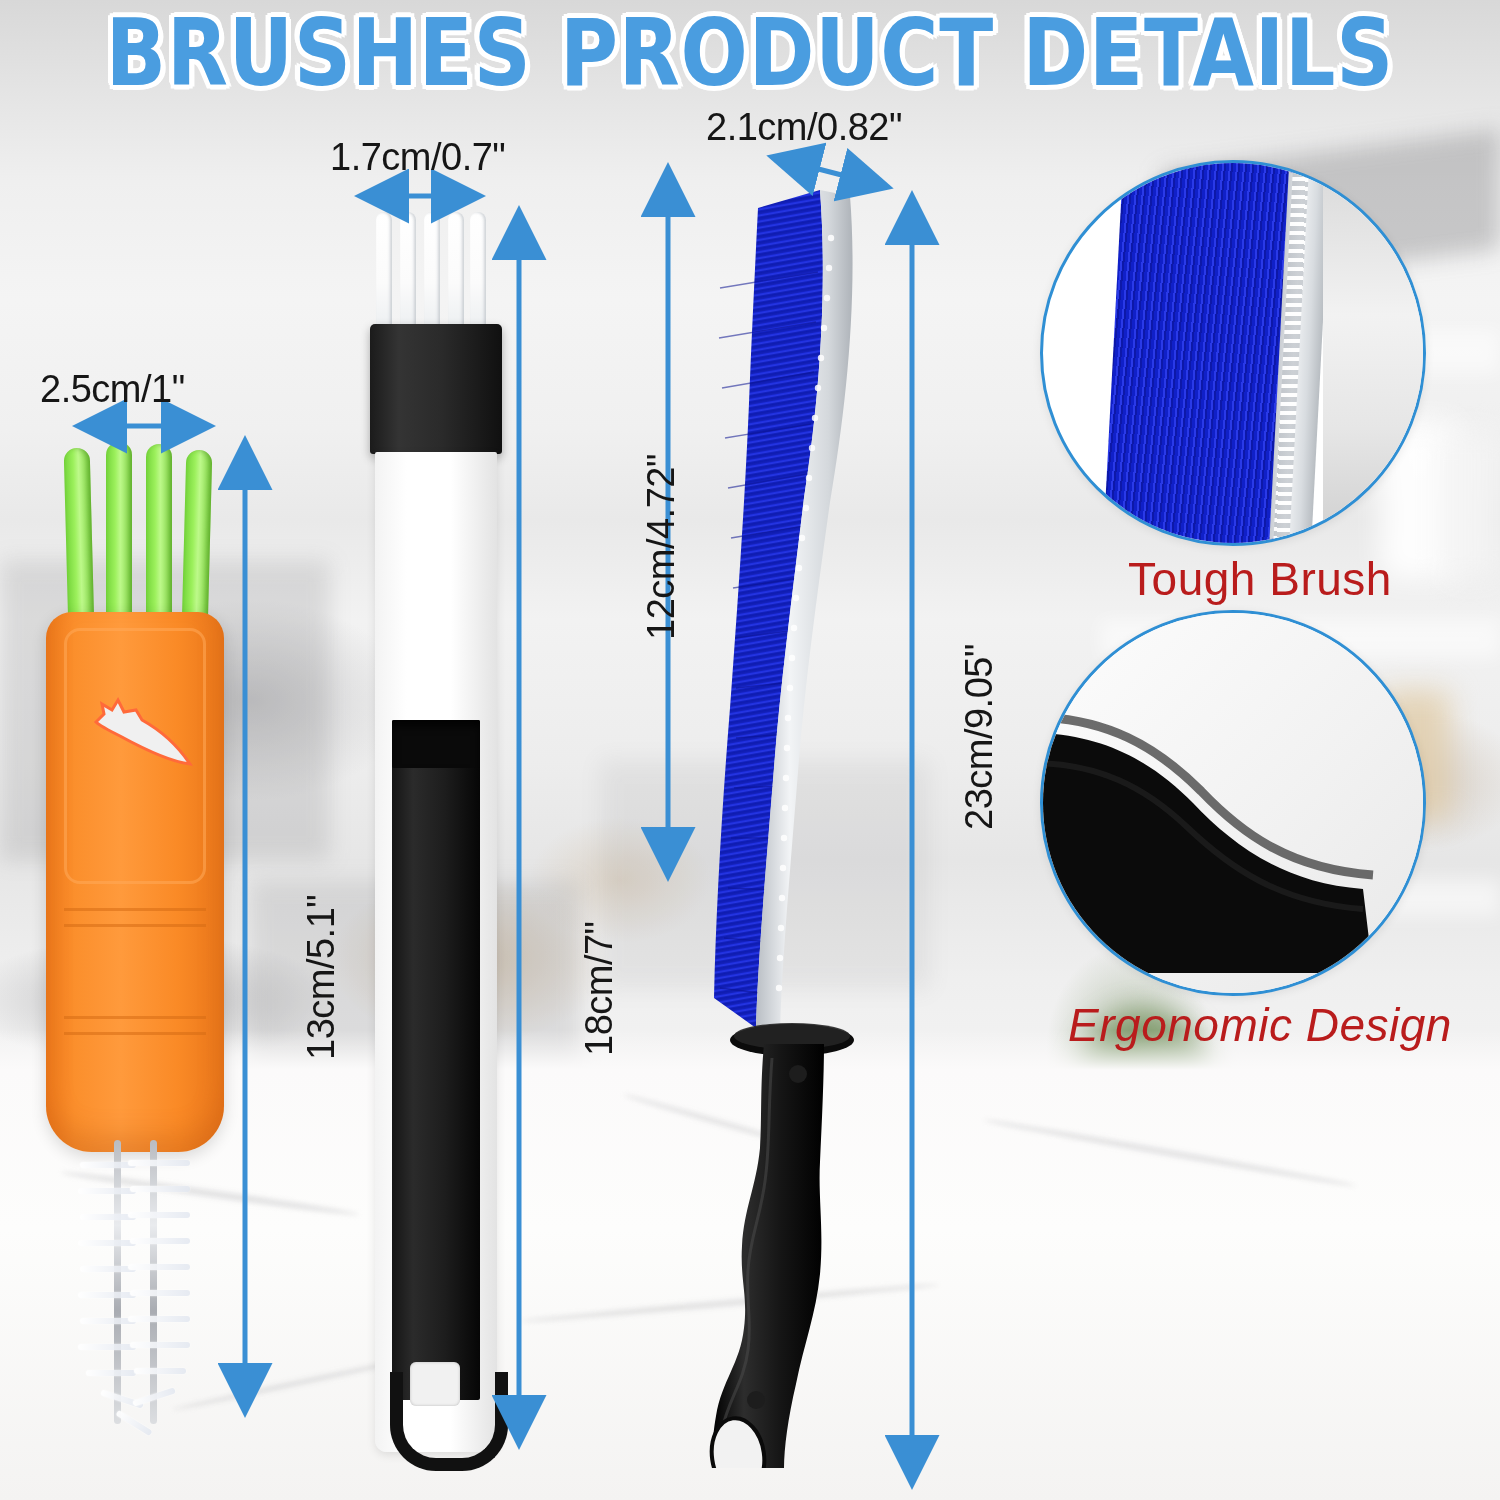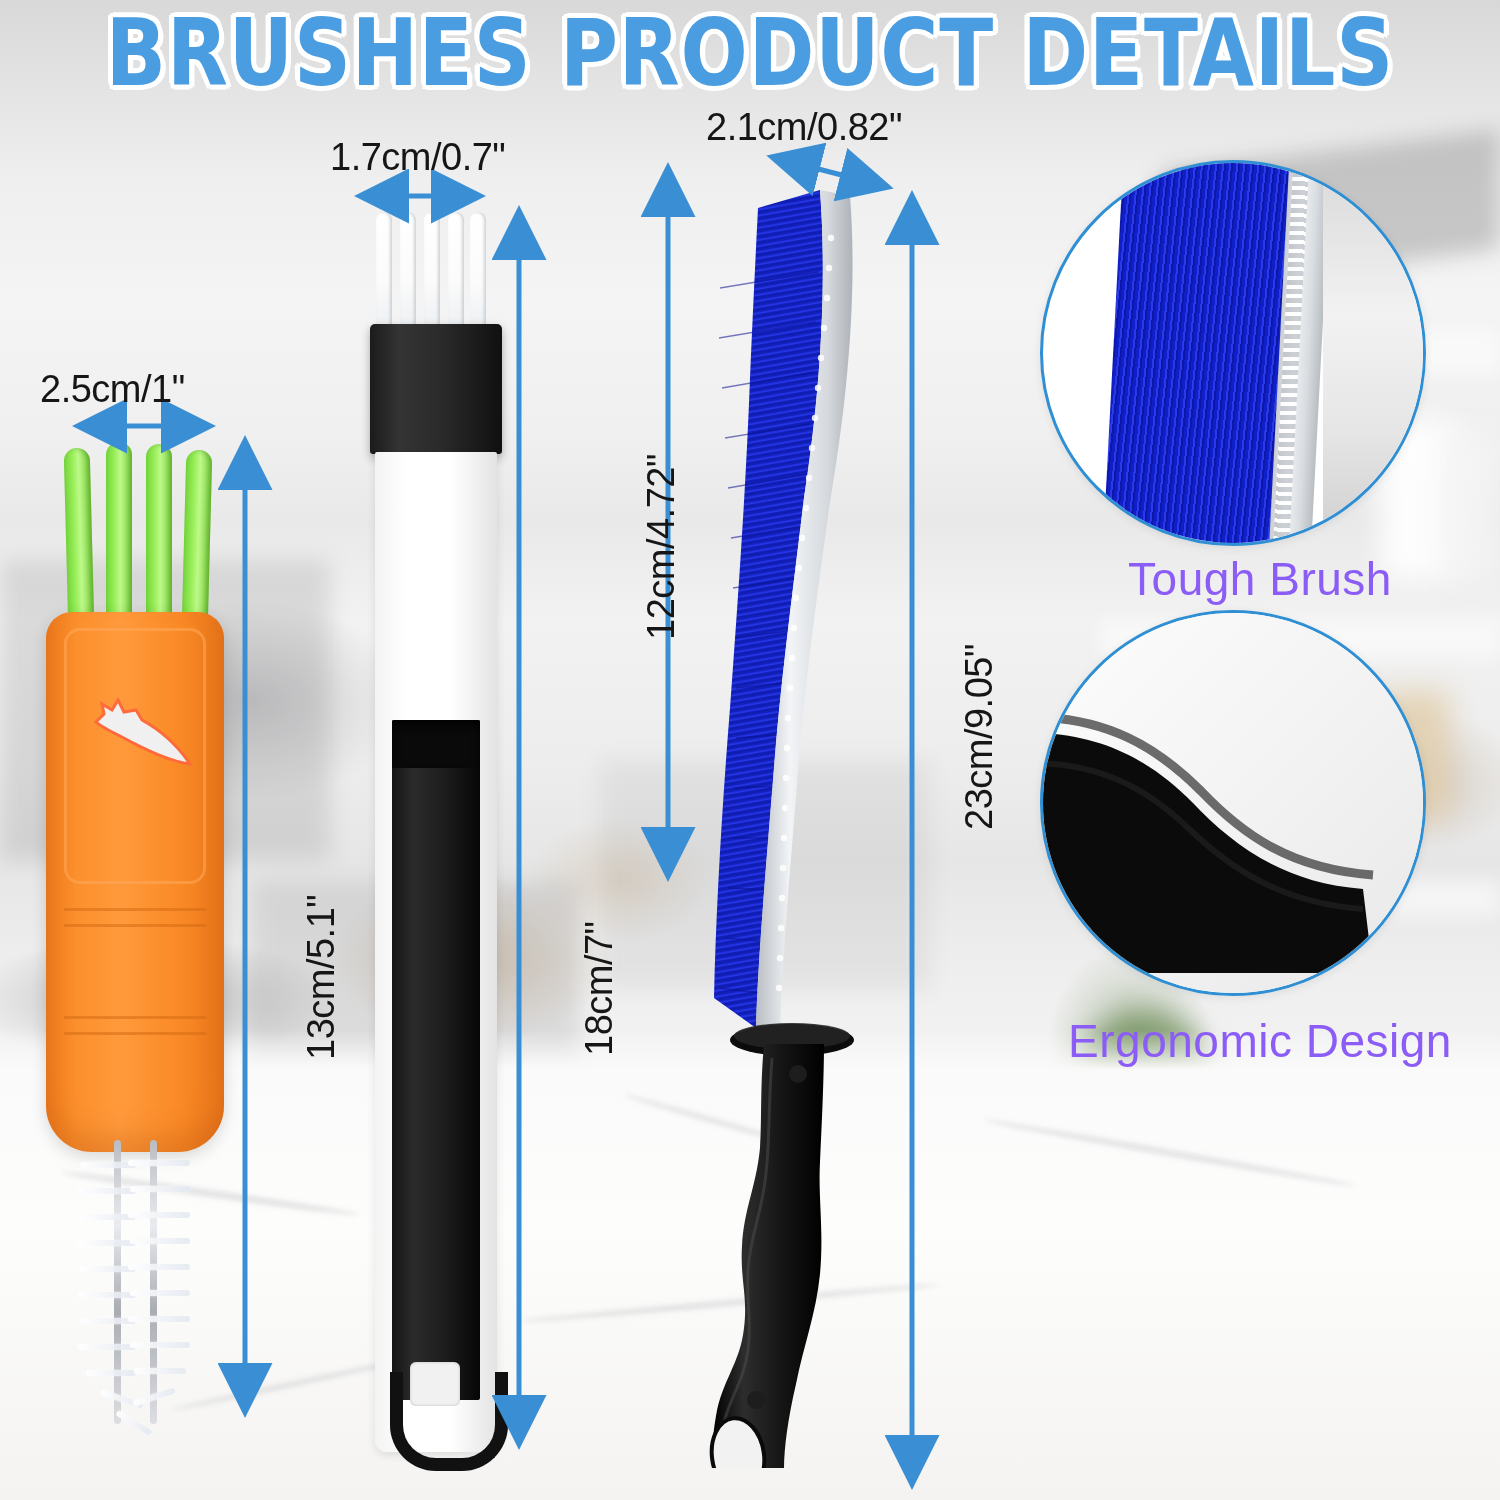--- a/index.html
+++ b/index.html
@@ -192,21 +192,21 @@
     border-radius: 50%;
     overflow: hidden;
     border: 3px solid #2f8fd4;
     background: #ffffff;
     box-shadow: 0 2px 10px rgba(0,0,0,.08);
   }
   .clabel {
     position: absolute;
     font-family: "Liberation Sans", sans-serif;
     font-size: 46px;
-    color: #8b5cf6;
+    color: #b91c1c;
     letter-spacing: .5px;
     white-space: nowrap;
     text-align: center;
     width: 100%;
   }
   .bristle-field {
     position: absolute;
     background-image: repeating-linear-gradient(
       var(--ang, 92deg),
       #1020c8 0px, #1020c8 3px,
@@ -489,17 +489,17 @@
 
   <div class="callout" style="left:1030px; top:610px; width:460px; height:430px;">
     <div class="circle" style="left:10px; top:0px; width:380px; height:380px;">
       <div style="position:absolute; inset:0; background:linear-gradient(135deg,#fdfdfd,#f2f2f2 55%,#e8e8e8);"></div>
       <svg viewBox="0 0 380 380" style="position:absolute; inset:0;">
         <path d="M-20 120 C60 118 110 150 150 190 C190 232 240 270 320 276 L330 360 L-20 360 Z" fill="#0b0b0b"></path>
         <path d="M-20 104 C64 102 116 136 158 178 C200 222 248 256 330 262" stroke="#3c3c3c" stroke-width="9" fill="none" opacity=".75"></path>
         <path d="M-20 150 C56 148 104 176 144 214 C186 254 236 290 320 296" stroke="#2a2a2a" stroke-width="6" fill="none" opacity=".5"></path>
       </svg>
     </div>
-    <div class="clabel" style="top:404px;">Ergonomic Design</div>
+    <div class="clabel" style="top:388px;font-style:italic;">Ergonomic Design</div>
   </div>
 
 
 </div>
 
 </body></html>

